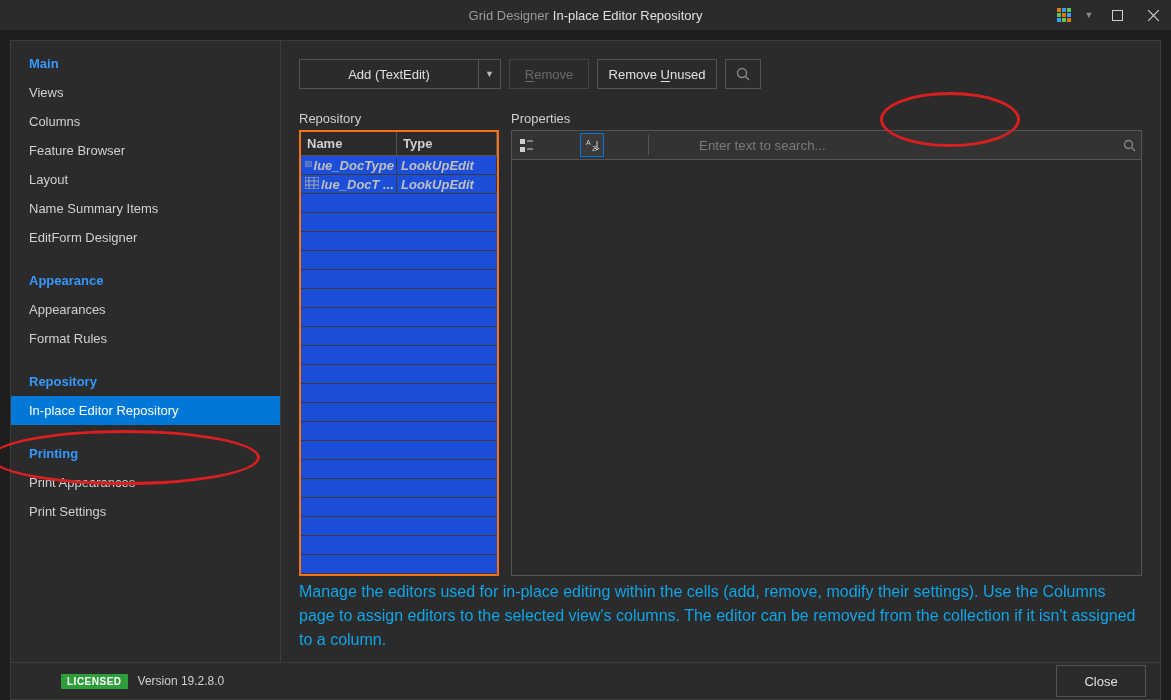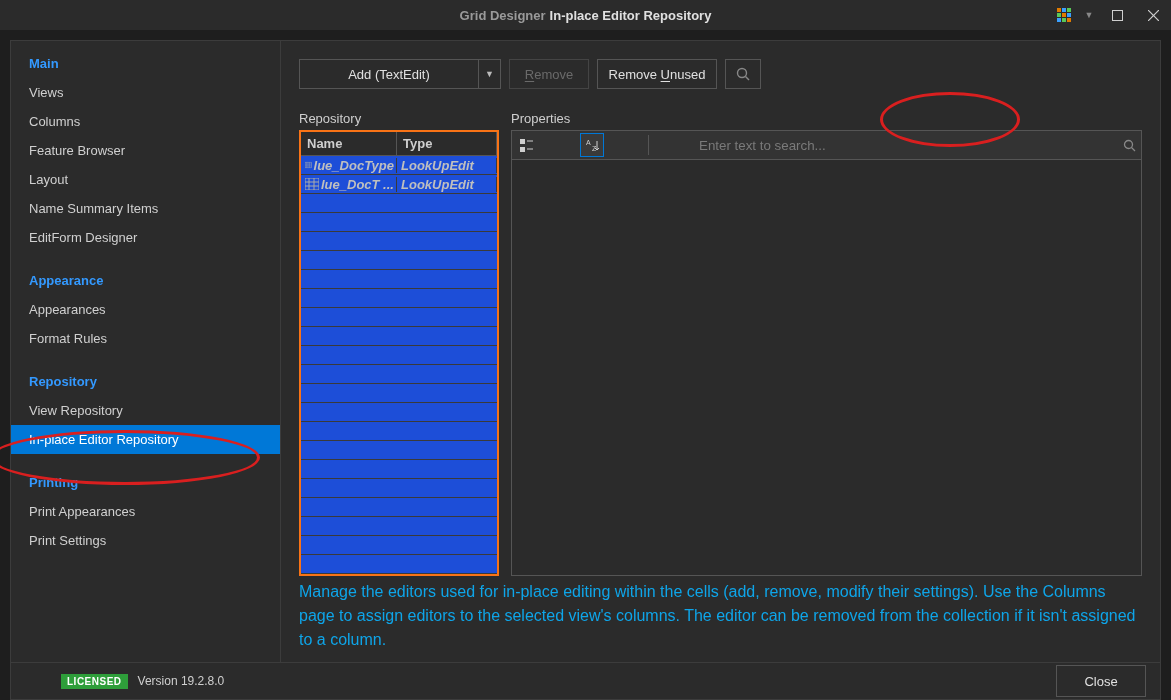--- a/index.html
+++ b/index.html
@@ -1,20 +1,20 @@
 <!DOCTYPE html>
 <html><head>
 <meta charset="utf-8">
 <style>
   * { box-sizing: border-box; margin: 0; padding: 0; font-family: "Segoe UI", Tahoma, sans-serif; }
   body { background: #1e1e1e; width: 1171px; height: 700px; overflow: hidden; color: #cfcfcf; font-size: 13px; position: relative; }
 
   
   .titlebar { height: 30px; background: #2b2b2b; display: flex; align-items: center; justify-content: center; position: relative; }
-  .titlebar .title-wrap { display: flex; gap: 4px; font-weight: bold; }
+  .titlebar .title-wrap { display: flex; gap: 4px; }
   .title-text1 { color: #9a9a9a; }
   .title-text2 { color: #e0e0e0; }
   .titlebar .win-controls { position: absolute; right: 0; top: 0; display: flex; align-items: center; height: 100%; }
   .win-ctl { width: 36px; height: 30px; display: flex; align-items: center; justify-content: center; color: #cfcfcf; cursor: pointer; }
   .grid-icon-btn { width: 30px; display: flex; align-items: center; justify-content: center; height: 30px; }
   .grid-icon-svg { width:14px; height:14px; }
   .arrow-down { width: 20px; display:flex; align-items:center; justify-content:center; color:#888; font-size:9px; height:30px; }
 
   
   .outer-wrap { padding: 10px 10px 0 10px; height: calc(100% - 30px); display:flex; flex-direction:column; }
@@ -44,21 +44,21 @@
   .panel.repo { width: 200px; }
   .panel.props { flex:1; }
 
   .table-wrap { flex:1; border:2px solid #f97316; background:#1d4ed8; display:flex; flex-direction:column;font-weight:bold; }
   .table-head { display:flex; background:#2b2b2b; border-bottom:1px solid #555; }
   .th { padding:4px 6px; border-right:1px solid #555; color:#cfcfcf; }
   .th.name { width:96px; }
   .th.type { flex:1; }
   .table-body { flex:1; overflow:hidden; }
   .tr { display:flex; height:19px; border-bottom:1px solid #3a3a3a; align-items:center; }
-  .td { border-right:1px solid #3a3a3a; padding:0 2px 0 4px; font-style:italic; color:#bfbfbf; overflow:hidden; text-overflow:ellipsis; white-space:nowrap; display:flex; align-items:center; gap:2px; }
+  .td { border-right:1px solid #3a3a3a; padding:0 2px 0 4px; font-style:italic; color:#bfbfbf; overflow:hidden; text-overflow:ellipsis; white-space:nowrap; display:flex; gap:2px; }
   .td.name { width:96px; }
   .td.type { flex:1; }
   .row-icon { width:14px; height:12px; display:inline-block; }
 
   .props-toolbar { display:flex; align-items:center; border:1px solid #555; border-bottom:1px solid #555; background:#333; height:30px;gap:38px; }
   .props-tool { width:24px; height:24px; display:flex; align-items:center; justify-content:center; margin:0 2px; cursor:pointer; color:#cfcfcf; font-size:12px; border:1px solid transparent; }
   .props-tool.active { border:1px solid #0078d7; background:#3a3a3a; }
   .props-search { flex:1; height:100%; background:transparent; border:none; color:#cfcfcf; padding:0 8px; outline:none; }
   .props-search::placeholder { color:#7a7a7a; }
   .props-search-icon { width:24px; display:flex; align-items:center; justify-content:center; color:#888; }
@@ -126,21 +126,20 @@
           <div class="sidebar-item">Feature Browser</div>
           <div class="sidebar-item">Layout</div>
           <div class="sidebar-item">Name Summary Items</div>
           <div class="sidebar-item">EditForm Designer</div>
           <div style="height: 14px;"></div>
           <div class="sidebar-header">Appearance</div>
           <div class="sidebar-item">Appearances</div>
           <div class="sidebar-item">Format Rules</div>
           <div style="height: 14px;"></div>
           <div class="sidebar-header">Repository</div>
-          <div class="sidebar-item">View Repository</div>
           <div class="sidebar-item selected">In-place Editor Repository</div>
           <div style="height: 14px;"></div>
           <div class="sidebar-header">Printing</div>
           <div class="sidebar-item">Print Appearances</div>
           <div class="sidebar-item">Print Settings</div>
         </div>
       <div class="anno" id="anno-sidebar"></div>
     </div>
 
     <div class="content">

